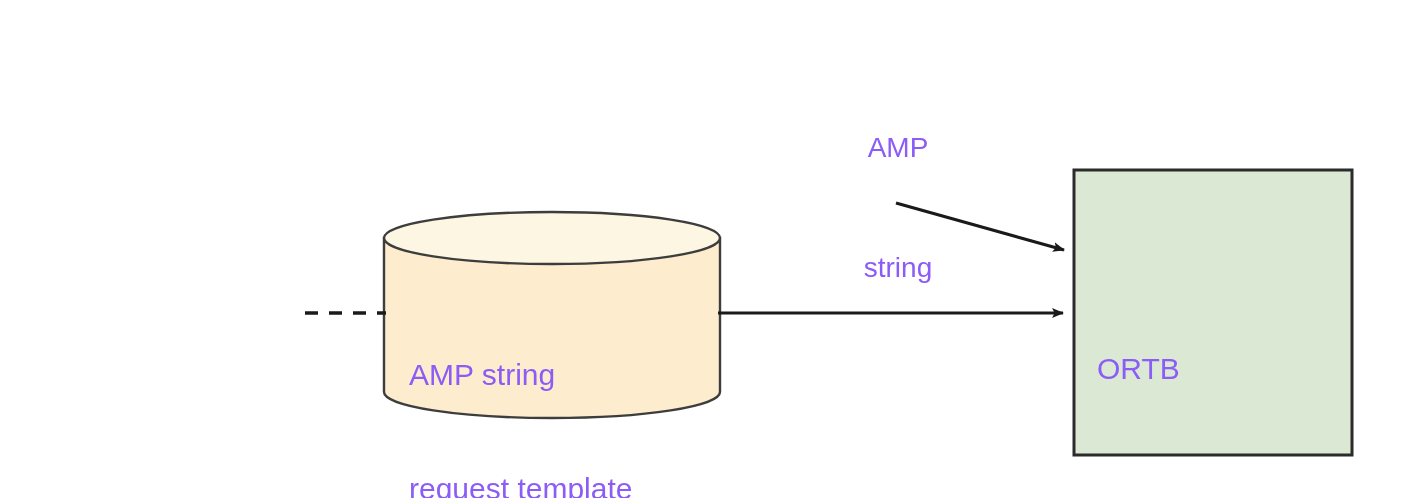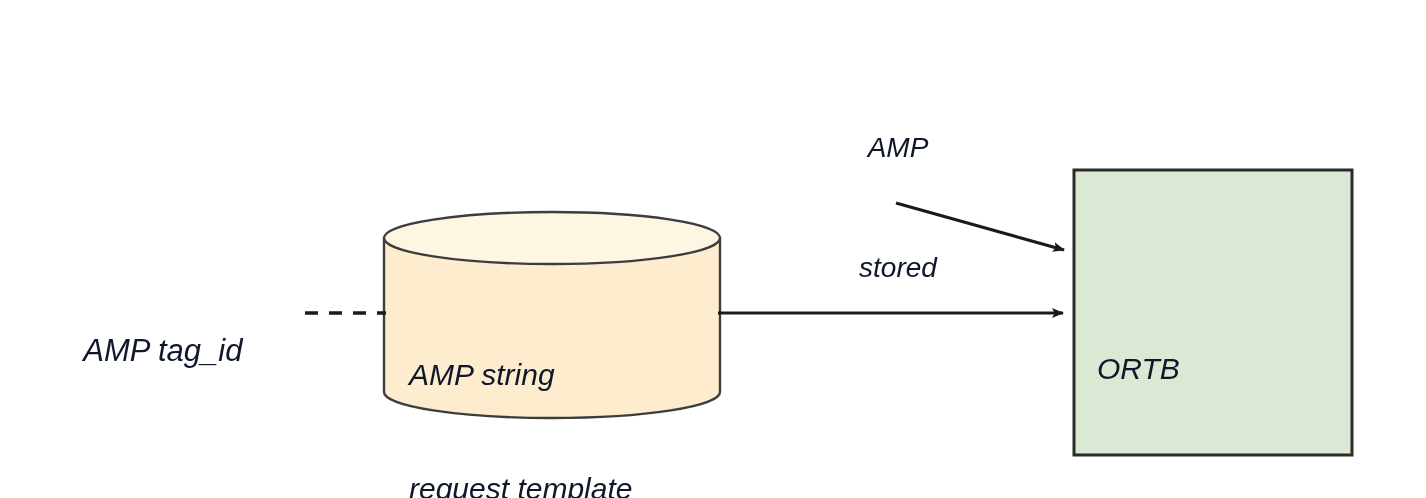--- a/index.html
+++ b/index.html
@@ -19,26 +19,25 @@
   }
   #diagram-svg {
     position: absolute;
     left: 0;
     top: 0;
     width: 1426px;
     height: 498px;
   }
   .node-text {
     position: absolute;
-    color: #0f172a;
+    color: #8b5cf6;
     font-size: 30px;
     line-height: 38px;
     white-space: pre;
     letter-spacing: 0px;
-    font-style: italic;
   }
   #amp-tag-id-label {
     left: 50px;
     top: 294px;
     font-size: 31px;
   }
   #cylinder-label {
     left: 409px;
     top: 280px;
   }
@@ -78,31 +77,28 @@
 
     <rect x="1074" y="170" width="278" height="285" fill="#dae8d4" stroke="#2b2b2b" stroke-width="3"></rect>
 
     <line x1="305" y1="313" x2="386" y2="313" stroke="#1a1a1a" stroke-width="3.4" stroke-dasharray="13 11" stroke-linecap="butt"></line>
 
     <line x1="718" y1="313" x2="1063" y2="313" stroke="#1a1a1a" stroke-width="3.2" marker-end="url(#arrow-filled)"></line>
 
     <line x1="896" y1="203" x2="1064" y2="250" stroke="#1a1a1a" stroke-width="3.2" marker-end="url(#arrow-filled)"></line>
   </svg>
 
-  <div class="node-text" id="amp-tag-id-label">
-    <span>AMP tag_id</span>
-  </div>
 
   <div class="node-text" id="cylinder-label">
     <div>AMP string</div>
     <div>request template</div>
   </div>
 
   <div class="node-text" id="ortb-label">
     <div>ORTB</div>
   </div>
 
   <div class="node-text" id="query-params-label">
     <div>AMP</div>
-    <div>stored</div>
+    <div>string</div>
   </div>
 
 </div>
 
 </body></html>

